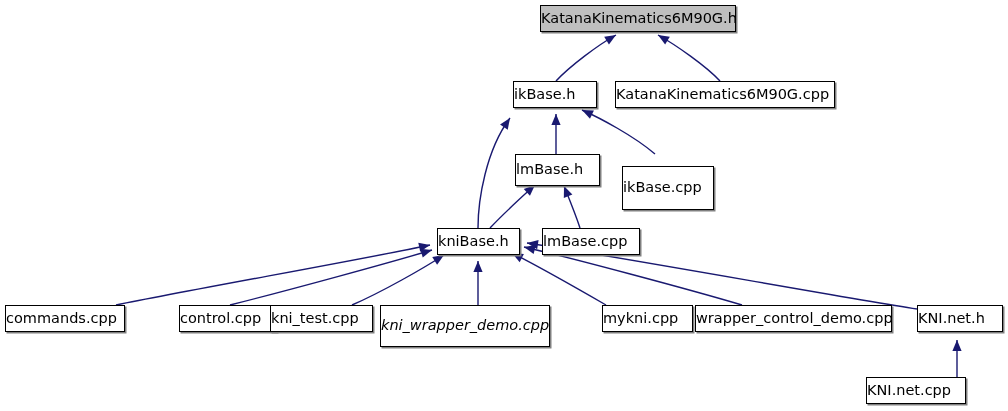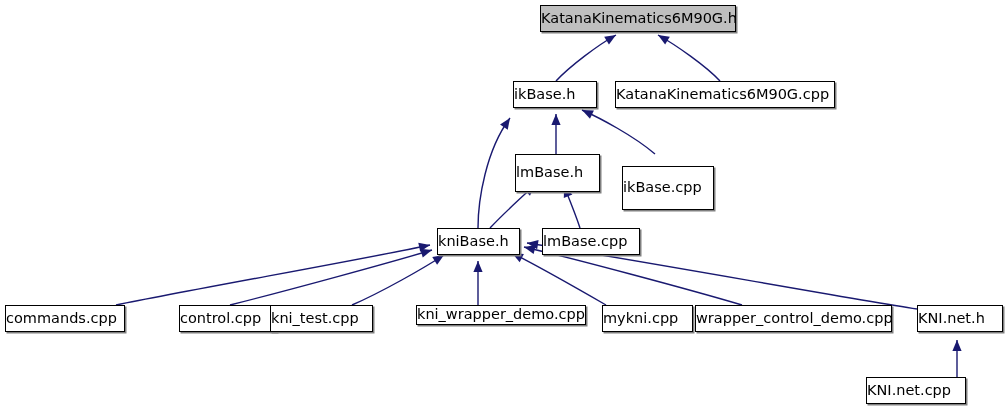--- a/index.html
+++ b/index.html
@@ -93,42 +93,42 @@
   <div id="node-layer">
       <div class="node root" style="left: 540px; top: 5px; width: 196px; height: 27px;">
         <span class="node-label">KatanaKinematics6M90G.h</span>
       </div>
       <div class="node" style="left: 513px; top: 81px; width: 84px; height: 27px;">
         <span class="node-label">ikBase.h</span>
       </div>
       <div class="node" style="left: 615px; top: 81px; width: 220px; height: 27px;">
         <span class="node-label">KatanaKinematics6M90G.cpp</span>
       </div>
-      <div class="node" style="left: 515px; top: 154px; width: 85px; height: 38px;">
+      <div class="node" style="left: 515px; top: 154px; width: 85px; height: 32px;">
         <span class="node-label">lmBase.h</span>
       </div>
       <div class="node" style="left: 622px; top: 166px; width: 92px; height: 44px;">
         <span class="node-label">ikBase.cpp</span>
       </div>
       <div class="node" style="left: 437px; top: 228px; width: 83px; height: 27px;">
         <span class="node-label">kniBase.h</span>
       </div>
       <div class="node" style="left: 542px; top: 228px; width: 98px; height: 27px;">
         <span class="node-label">lmBase.cpp</span>
       </div>
       <div class="node" style="left: 5px; top: 305px; width: 120px; height: 27px;">
         <span class="node-label">commands.cpp</span>
       </div>
       <div class="node" style="left: 149px; top: 305px; width: 98px; height: 27px; margin-left: 30px;">
         <span class="node-label">control.cpp</span>
       </div>
       <div class="node" style="left: 270px; top: 305px; width: 103px; height: 27px;">
         <span class="node-label">kni_test.cpp</span>
       </div>
-      <div class="node" style="left: 416px; top: 305px; width: 170px; height: 20px;">
+      <div class="node" style="left: 380px; top: 305px; width: 170px; height: 42px; font-style: italic;">
         <span class="node-label">kni_wrapper_demo.cpp</span>
       </div>
       <div class="node" style="left: 590px; top: 305px; width: 91px; height: 27px; margin-left: 12px;">
         <span class="node-label">mykni.cpp</span>
       </div>
       <div class="node" style="left: 695px; top: 305px; width: 197px; height: 27px;">
         <span class="node-label">wrapper_control_demo.cpp</span>
       </div>
       <div class="node" style="left: 917px; top: 305px; width: 86px; height: 27px;">
         <span class="node-label">KNI.net.h</span>

